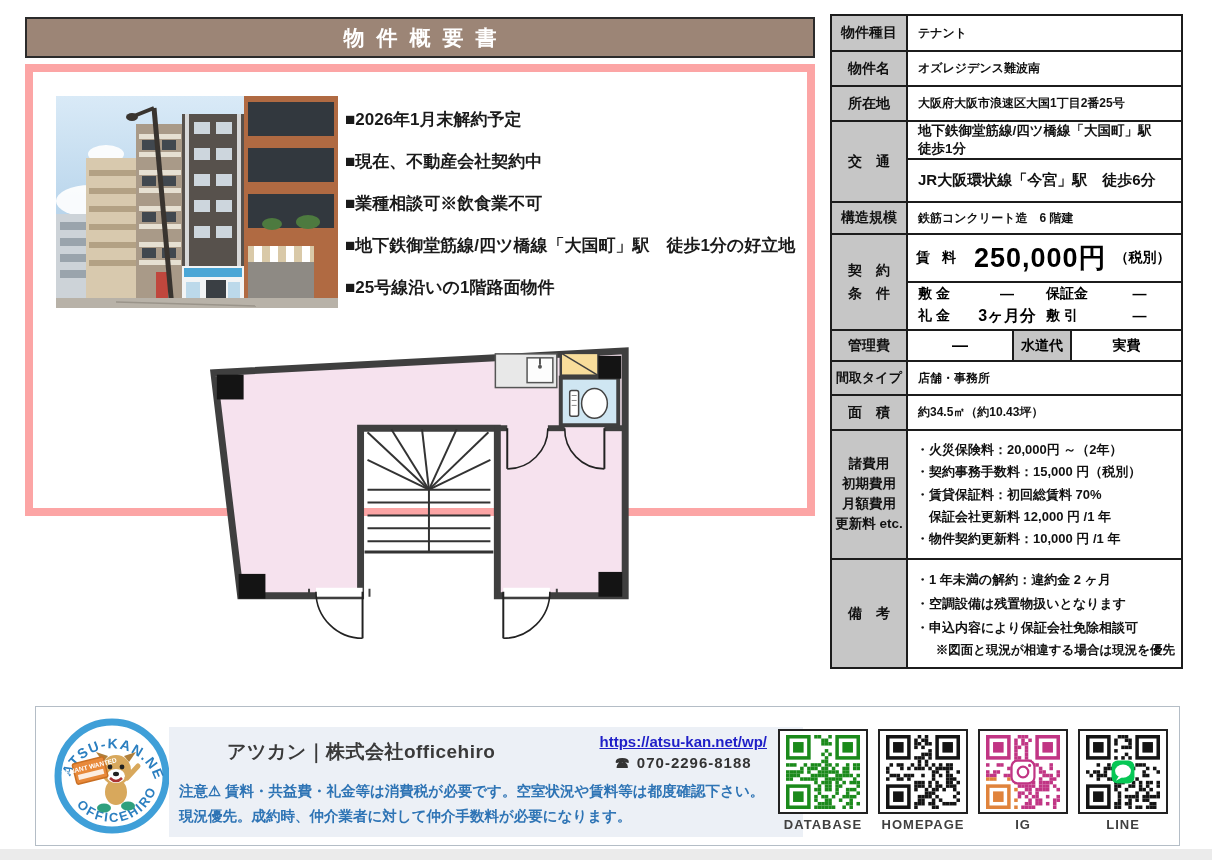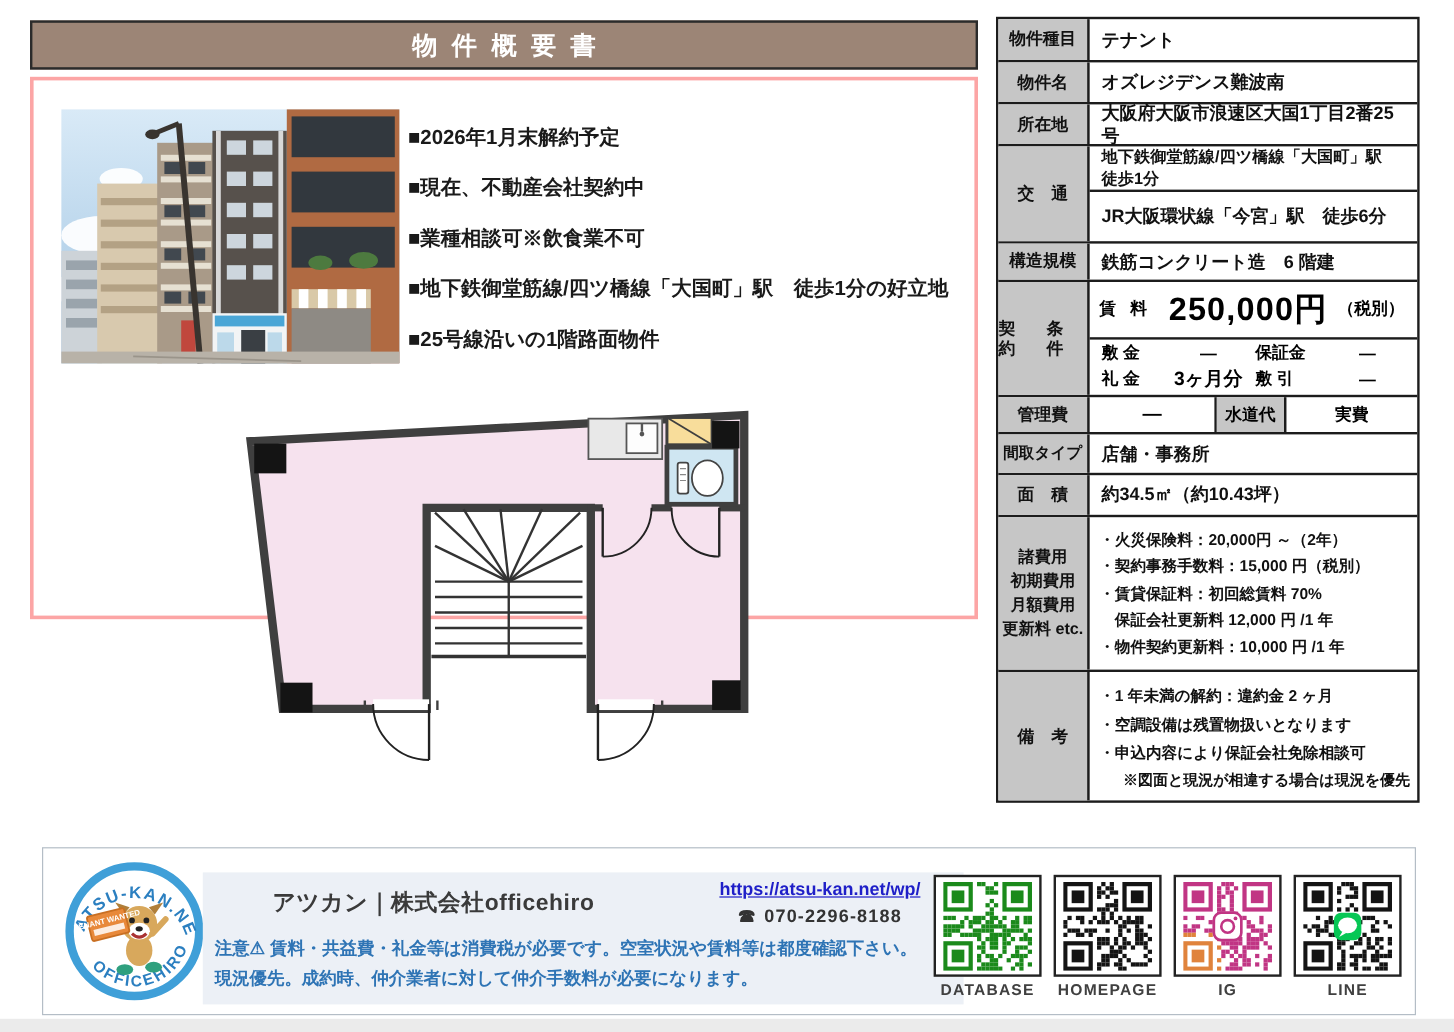--- a/index.html
+++ b/index.html
@@ -12,37 +12,37 @@
     background:#9c8576; border:2px solid #2b2b2b;
     display:flex; align-items:center; justify-content:center;
   }
   .title-bar span {
     color:#fff; font-size:21px; font-weight:bold; letter-spacing:12px; padding-left:12px;
   }
 
   
   .main-box {
     position:absolute; left:25px; top:64px; width:790px; height:452px;
-    background:#fff; border:3px solid #fca5a5;
+    background:#fff; border:8px solid #fca5a5;
   }
   .photo { position:absolute; left:23px; top:24px; width:282px; height:212px; display:block; }
   .highlights { position:absolute; left:312px; top:36px; width:472px; display:flex; flex-direction:column; gap:19px; }
   .highlights div { font-size:17px; font-weight:bold; color:#1a1a1a; white-space:nowrap; }
   .floorplan { position:absolute; left:168px; top:268px; width:446px; height:334px; display:block; }
 
   
   .spec { position:absolute; left:830px; top:14px; width:353px; border:2px solid #1c1c1c; background:#fff; }
   .row { display:flex; border-bottom:2px solid #1c1c1c; }
   .row:last-child { border-bottom:none; }
   .lbl {
     width:76px; flex:0 0 76px; background:#c6c6c6; border-right:2px solid #1c1c1c;
     display:flex; align-items:center; justify-content:center; 
     font-size:14px; font-weight:bold; color:#111; line-height:1.25;
   }
-  .val { flex:1; display:flex; align-items:center; padding:0 10px; font-size:15px; font-weight:bold; color:#111; }
+  .val { flex:1; display:flex; align-items:center; padding:0 10px; font-size:12px; font-weight:bold; color:#111; }
   .h36{height:36px} .h35{height:35px} .h32{height:32px} .h34{height:34px} .h31{height:31px}
   .stack { flex:1; display:flex; flex-direction:column; }
   .sub { display:flex; align-items:center; padding:0 10px; font-size:15px; font-weight:bold; color:#111; }
   .sub + .sub { border-top:2px solid #1c1c1c; }
   .sub.a{height:40px} .sub.b{height:56px}
   .renov { color:#e60000; margin-left:14px; }
   
   .rent-row { height:46px; display:flex; align-items:center; padding:0 8px; }
   .rent-label{ font-size:14px; font-weight:bold; letter-spacing:4px;}
   .rent-value{ font-size:27px; font-weight:bold; margin-left:14px; letter-spacing:1px;}
@@ -306,21 +306,21 @@
       </div>
     </div>
 
     <div class="row h32">
       <div class="lbl">構造規模</div>
       <div class="val">鉄筋コンクリート造　6 階建</div>
     </div>
 
 
     <div class="row" style="height:96px">
-      <div class="lbl" style="gap:6px;">
+      <div class="lbl" style="flex-direction:column; gap:6px;">
         <div>契　約</div>
         <div>条　件</div>
       </div>
       <div class="stack">
         <div class="rent-row">
           <span class="rent-label">賃 料</span>
           <span class="rent-value">250,000円</span>
           <span class="rent-tax">（税別）</span>
         </div>
         <div class="dep-row">

